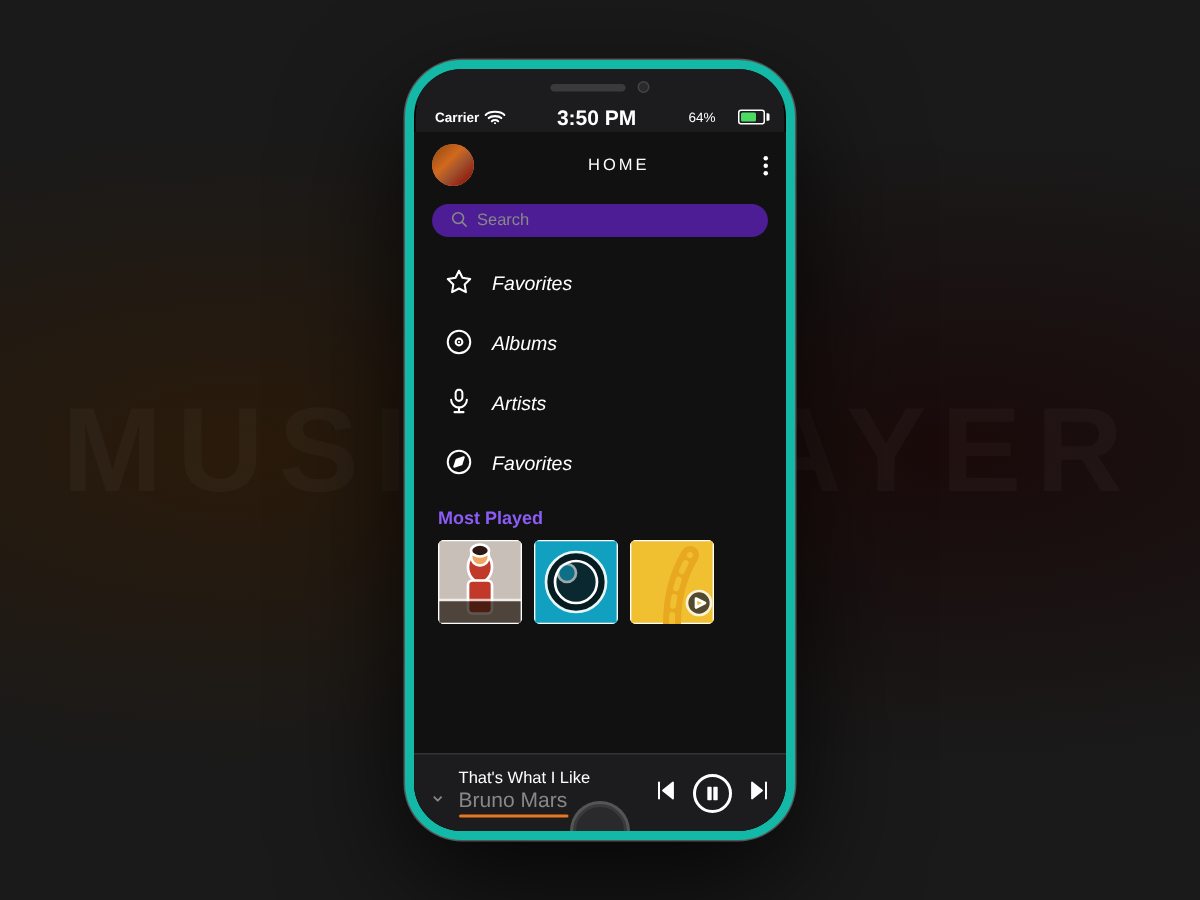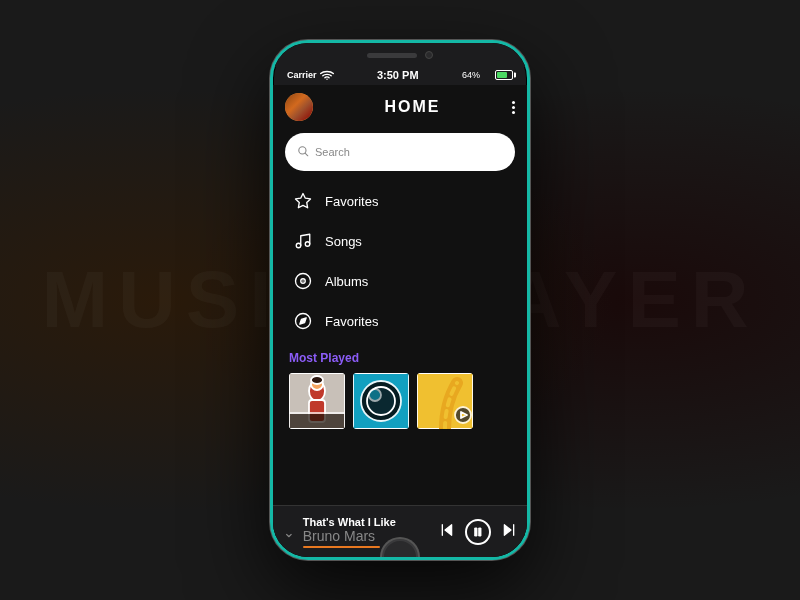--- a/index.html
+++ b/index.html
@@ -43,21 +43,21 @@
       position: relative;
       z-index: 1;
     }
 
     
     .phone {
       width: 260px;
       height: 520px;
       background: #1c1c1e;
       border-radius: 38px;
-      border: 3px solid #14b8a6;
+      border: 6px solid #14b8a6;
       box-shadow:
         0 0 0 1px #555,
         inset 0 0 0 1px #000,
         0 30px 80px rgba(0,0,0,0.8);
       position: relative;
       overflow: hidden;
     }
 
     
     .phone-top-bar {
@@ -107,21 +107,21 @@
     .status-left {
       font-size: 9px;
       color: #fff;
       font-weight: 600;
       display: flex;
       align-items: center;
       gap: 3px;
     }
 
     .status-center {
-      font-size: 11px;
+      font-size: 14px;
       color: #fff;
       font-weight: 600;
     }
 
     .status-right {
       font-size: 9px;
       color: #fff;
       display: flex;
       align-items: center;
       gap: 15px;
@@ -193,22 +193,22 @@
     }
 
     .avatar-img {
       width: 100%;
       height: 100%;
       background: linear-gradient(135deg, #8B4513 0%, #D2691E 40%, #A0522D 60%, #8B0000 100%);
       border-radius: 50%;
     }
 
     .header-title {
-      font-size: 16px;
-      font-weight: 700;
+      font-size: 11px;
+      font-weight: 400;
       color: #fff;
       letter-spacing: 2px;
       text-transform: uppercase;
     }
 
     .more-btn {
       color: #fff;
       font-size: 16px;
       display: flex;
       flex-direction: column;
@@ -222,42 +222,43 @@
       background: #fff;
       border-radius: 50%;
     }
 
     
     .search-container {
       padding: 4px 12px 8px;
     }
 
     .search-bar {
-      background: #ffffff;
+      background: #4c1d95;
       border-radius: 20px;
-      height: 38px;
+      height: 22px;
       display: flex;
       align-items: center;
       padding: 0 12px;
       gap: 6px;
     }
 
     .search-icon-svg {
       color: #888;
       font-size: 11px;
     }
 
     .search-text {
       color: #888;
       font-size: 11px;
     }
 
     
     .nav-menu {
       padding: 2px 0;
+      font-style: italic;
     }
 
     .nav-item {
       display: flex;
       align-items: center;
       gap: 12px;
       padding: 10px 20px;
       cursor: pointer;
     }
 
@@ -349,21 +350,21 @@
       transform: rotate(180deg);
       display: inline-block;
     }
 
     .now-playing-info {
       flex: 1;
     }
 
     .np-title {
       font-size: 11px;
-      font-weight: 700;
+      font-weight: 400;
       color: #fff;
     }
 
     .np-artist {
       font-size: 14px;
       color: #888;
     }
 
     .np-progress {
       height: 2px;
@@ -483,42 +484,43 @@
         <div class="nav-item">
           <div class="nav-icon">
             <svg viewBox="0 0 24 24">
               <polygon points="12,2 15.09,8.26 22,9.27 17,14.14 18.18,21.02 12,17.77 5.82,21.02 7,14.14 2,9.27 8.91,8.26"></polygon>
             </svg>
           </div>
           <span class="nav-label">Favorites</span>
         </div>
 
 
-        <div class="nav-item">
-          <div class="nav-icon">
-            <svg viewBox="0 0 24 24">
-              <path d="M9 18V5l12-2v13"></path>
-              <circle cx="6" cy="18" r="3"></circle>
-              <circle cx="18" cy="16" r="3"></circle>
-            </svg>
-          </div>
-          <span class="nav-label">Songs</span>
-        </div>
 
         <div class="nav-item">
           <div class="nav-icon">
             <svg viewBox="0 0 24 24">
               <circle cx="12" cy="12" r="10"></circle>
               <circle cx="12" cy="12" r="3"></circle>
               <circle cx="12" cy="12" r="1" fill="#fff" stroke="none"></circle>
             </svg>
           </div>
           <span class="nav-label">Albums</span>
         </div>
 
+        <div class="nav-item">
+          <div class="nav-icon">
+            <svg viewBox="0 0 24 24">
+              <path d="M12 1a3 3 0 0 0-3 3v4a3 3 0 0 0 6 0V4a3 3 0 0 0-3-3z"></path>
+              <path d="M19 10a7 7 0 0 1-14 0"></path>
+              <line x1="12" y1="17" x2="12" y2="21"></line>
+              <line x1="8" y1="21" x2="16" y2="21"></line>
+            </svg>
+          </div>
+          <span class="nav-label">Artists</span>
+        </div>
 
         <div class="nav-item">
           <div class="nav-icon">
             <svg viewBox="0 0 24 24">
               <circle cx="12" cy="12" r="10"></circle>
               <polygon points="16.24,7.76 14.12,14.12 7.76,16.24 9.88,9.88" fill="#fff" stroke="none"></polygon>
               <polygon points="16.24,7.76 14.12,14.12 7.76,16.24 9.88,9.88"></polygon>
             </svg>
           </div>
           <span class="nav-label">Favorites</span>

